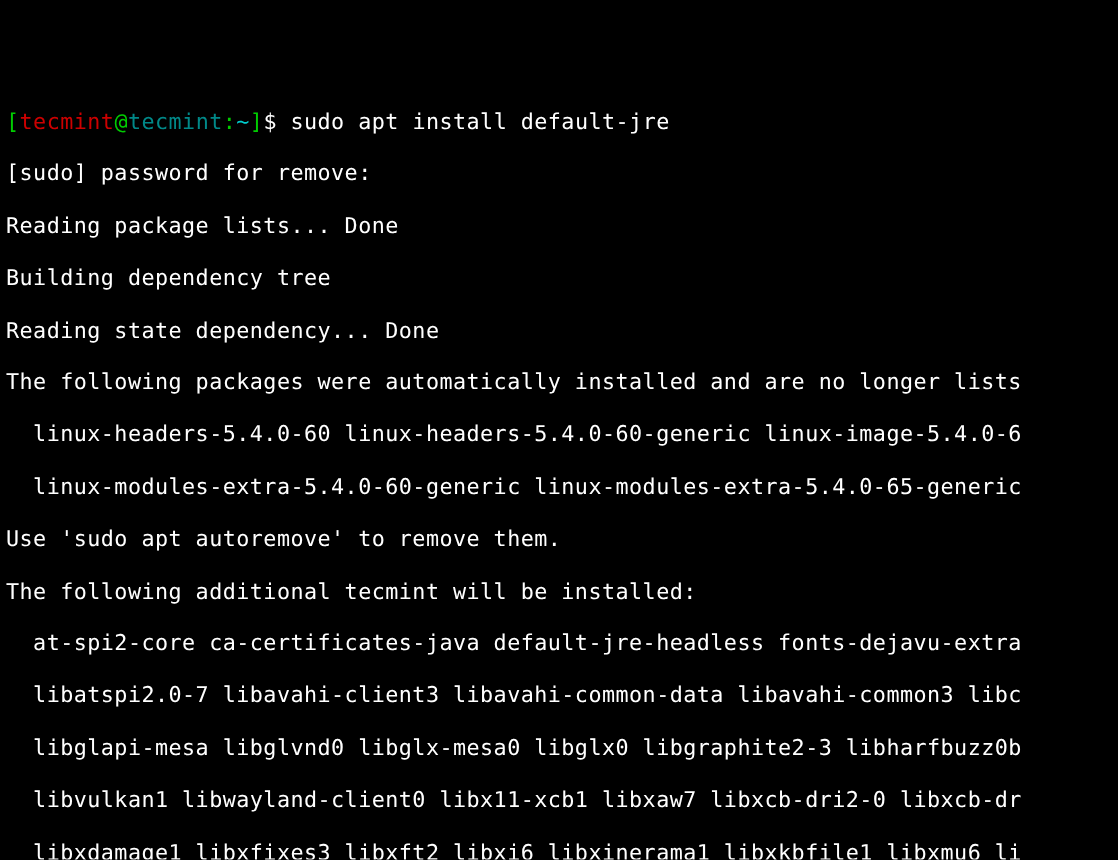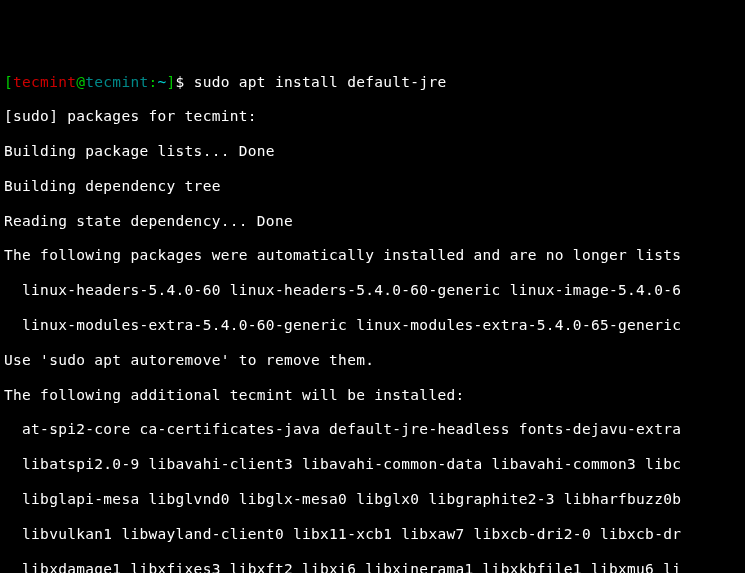--- a/index.html
+++ b/index.html
@@ -23,31 +23,31 @@
   .host { color: #008888; }
   .tilde { color: #00cccc; }
   .line { display: block; }
 </style>
 </head>
 <body>
 
 
 
 <span class="line"><span class="bracket">[</span><span class="user">tecmint</span><span class="at">@</span><span class="host">tecmint</span><span class="bracket">:</span><span class="tilde">~</span><span class="bracket">]</span><span>$</span><span> sudo apt install default-jre</span></span>
-<span class="line">[sudo] packages for tecmint: </span>
-<span class="line">Building package lists... Done</span>
+<span class="line">[sudo] password for remove: </span>
+<span class="line">Reading package lists... Done</span>
 <span class="line">Building dependency tree       </span>
 <span class="line">Reading state dependency... Done</span>
 <span class="line">The following packages were automatically installed and are no longer lists</span>
 <span class="line">  linux-headers-5.4.0-60 linux-headers-5.4.0-60-generic linux-image-5.4.0-6</span>
 <span class="line">  linux-modules-extra-5.4.0-60-generic linux-modules-extra-5.4.0-65-generic</span>
 <span class="line">Use 'sudo apt autoremove' to remove them.</span>
 <span class="line">The following additional tecmint will be installed:</span>
 <span class="line">  at-spi2-core ca-certificates-java default-jre-headless fonts-dejavu-extra</span>
-<span class="line">  libatspi2.0-9 libavahi-client3 libavahi-common-data libavahi-common3 libc</span>
+<span class="line">  libatspi2.0-7 libavahi-client3 libavahi-common-data libavahi-common3 libc</span>
 <span class="line">  libglapi-mesa libglvnd0 libglx-mesa0 libglx0 libgraphite2-3 libharfbuzz0b</span>
 <span class="line">  libvulkan1 libwayland-client0 libx11-xcb1 libxaw7 libxcb-dri2-0 libxcb-dr</span>
 <span class="line">  libxdamage1 libxfixes3 libxft2 libxi6 libxinerama1 libxkbfile1 libxmu6 li</span>
 
 
 
 
 
 
 

